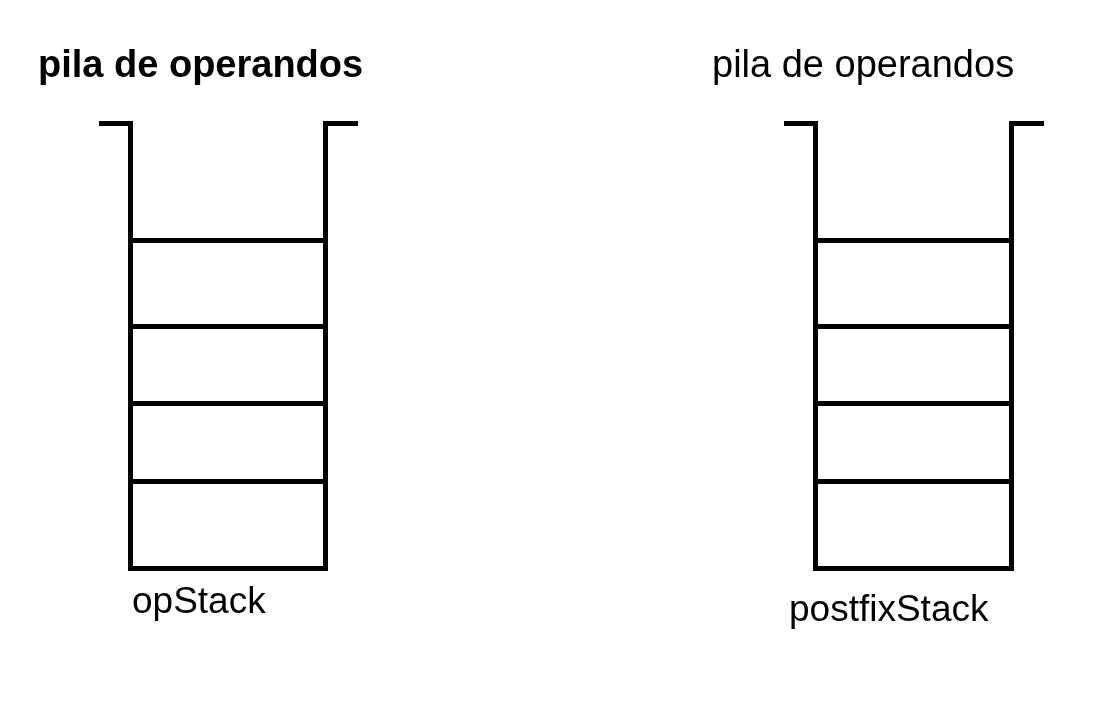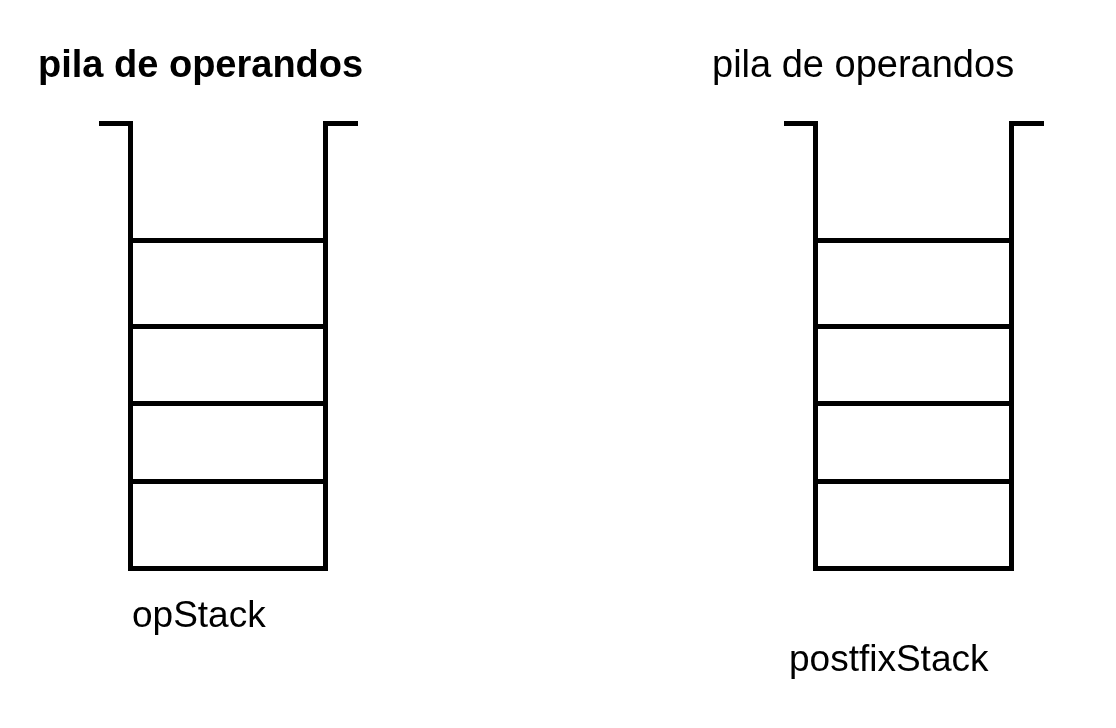--- a/index.html
+++ b/index.html
@@ -39,22 +39,22 @@
   .title-text {
     font-size: 38px;
     line-height: 38px;
   }
   .label-text {
     font-size: 37px;
     line-height: 37px;
   }
   #title-left   { left: 38px;  top: 45px; font-weight: bold; }
   #title-right  { left: 712px; top: 45px; }
-  #label-left   { left: 132px; top: 596px; }
-  #label-right  { left: 789px; top: 640px; }
+  #label-left   { left: 132px; top: 582px; }
+  #label-right  { left: 789px; top: 590px; }
 </style>
 </head>
 <body>
 
 <div id="canvas">
 
   <svg class="diagram-svg" viewBox="0 0 1116 728" xmlns="http://www.w3.org/2000/svg">
 
     <g>
 

